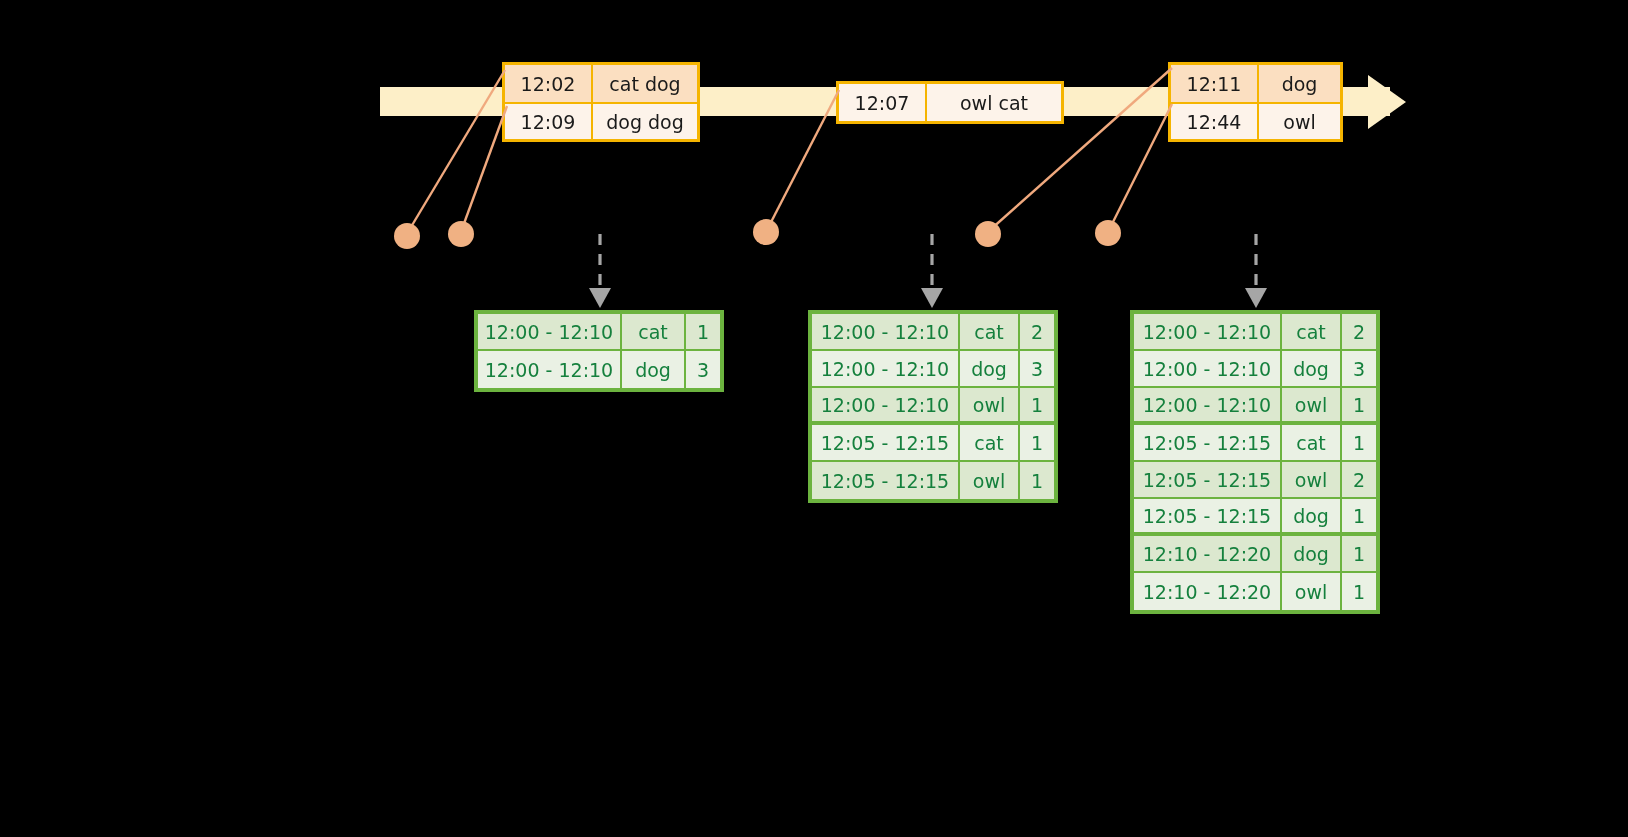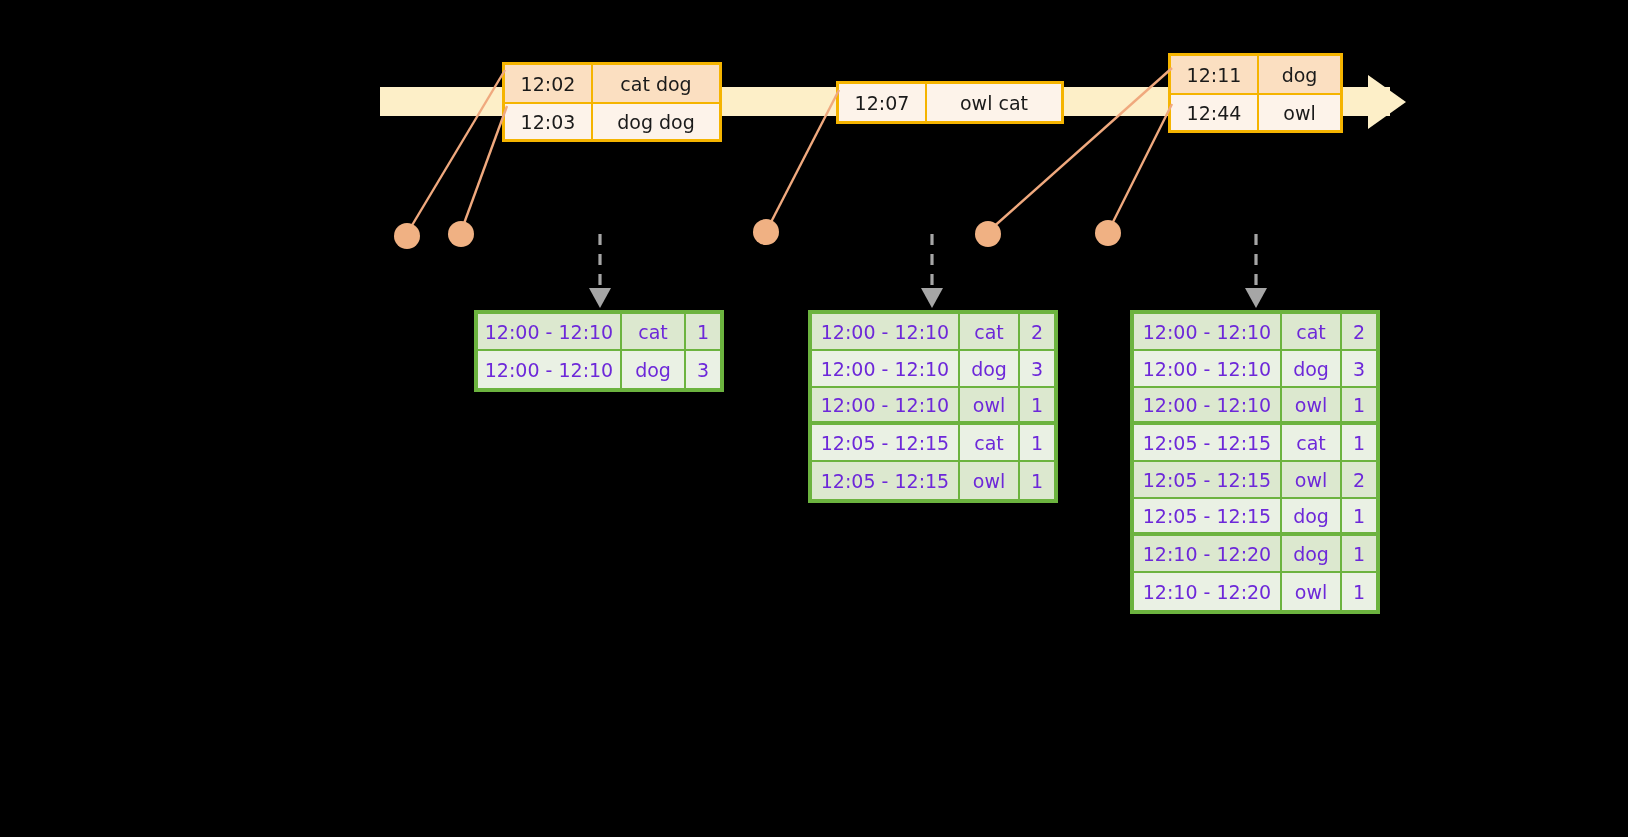--- a/index.html
+++ b/index.html
@@ -18,41 +18,41 @@
            background:#fdf1e4;}
   .evt-row{display:flex;height:37px;box-sizing:border-box;}
   .evt-row + .evt-row{border-top:2px solid #f5b400;}
   .evt-row.shade .evt-time,.evt-row.shade .evt-val{background:#fbdfc1;}
   .evt-time{width:86px;display:flex;align-items:center;justify-content:center;
             font-size:19px;color:#1a1a1a;background:#fdf3ea;box-sizing:border-box;}
   .evt-val{flex:1;display:flex;align-items:center;justify-content:center;
            font-size:19px;color:#1a1a1a;background:#fdf3ea;
            border-left:2px solid #f5b400;box-sizing:border-box;}
 
-  #evt-1{left:502px;top:62px;width:220px;}
+  #evt-1{left:502px;top:62px;width:198px;}
   #evt-2{left:836px;top:81px;width:228px;}
-  #evt-3{left:1168px;top:53px;width:175px;}
+  #evt-3{left:1168px;top:62px;width:175px;}
 
   
   #leaders{position:absolute;left:0;top:0;width:1628px;height:837px;}
   .dot{fill:#f0b183;}
   .leader{stroke:#f0a97e;stroke-width:2.4;fill:none;}
 
   
   .dash-arrow{stroke:#a6a6a6;stroke-width:3.2;fill:none;stroke-dasharray:11 9;}
   .dash-head{fill:#a6a6a6;}
 
   
   .gtable{position:absolute;border:4px solid #6cb councils;box-sizing:border-box;}
   .gtable{border:4px solid #6cb33f;background:#eaf2e2;}
   .grow{display:flex;height:37px;box-sizing:border-box;border-bottom:2px solid #6cb33f;}
   .grow:last-child{border-bottom:none;}
   .grow.group-end{border-bottom:4px solid #6cb33f;}
   .gcell{display:flex;align-items:center;justify-content:center;
-         font-size:19px;color:#6d28d9;box-sizing:border-box;}
+         font-size:19px;color:#15803d;box-sizing:border-box;}
   .gwin{border-right:2px solid #6cb33f;}
   .gkey{border-right:2px solid #6cb33f;}
   .grow.a .gcell{background:#dce8cf;}
   .grow.b .gcell{background:#eaf1e4;}
 
   
   #tbl-1{left:474px;top:310px;width:250px;}
   #tbl-1 .gwin{width:144px;}
   #tbl-1 .gkey{width:64px;}
   #tbl-1 .gcnt{width:34px;}
@@ -74,21 +74,21 @@
 
   <div id="timeline-bar"></div>
   <div id="timeline-arrow"></div>
 
   <div class="evt-box" id="evt-1">
     <div class="evt-row shade">
       <div class="evt-time">12:02</div>
       <div class="evt-val">cat dog</div>
     </div>
     <div class="evt-row">
-      <div class="evt-time">12:03</div>
+      <div class="evt-time">12:09</div>
       <div class="evt-val">dog dog</div>
     </div>
   </div>
 
   <div class="evt-box" id="evt-2">
     <div class="evt-row">
       <div class="evt-time">12:07</div>
       <div class="evt-val">owl cat</div>
     </div>
   </div>

